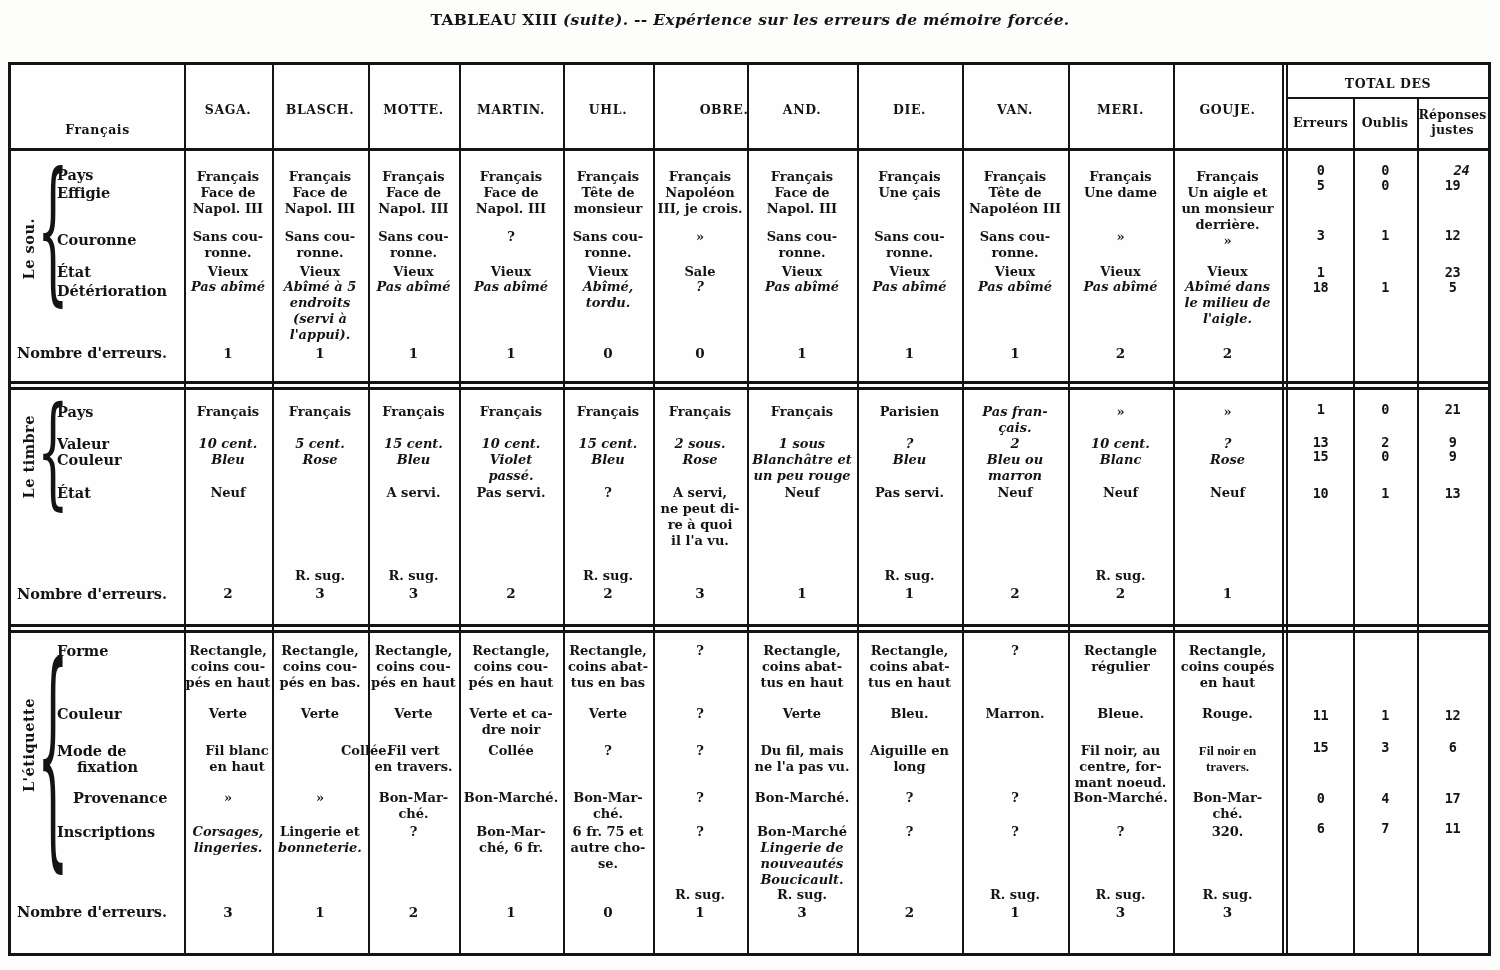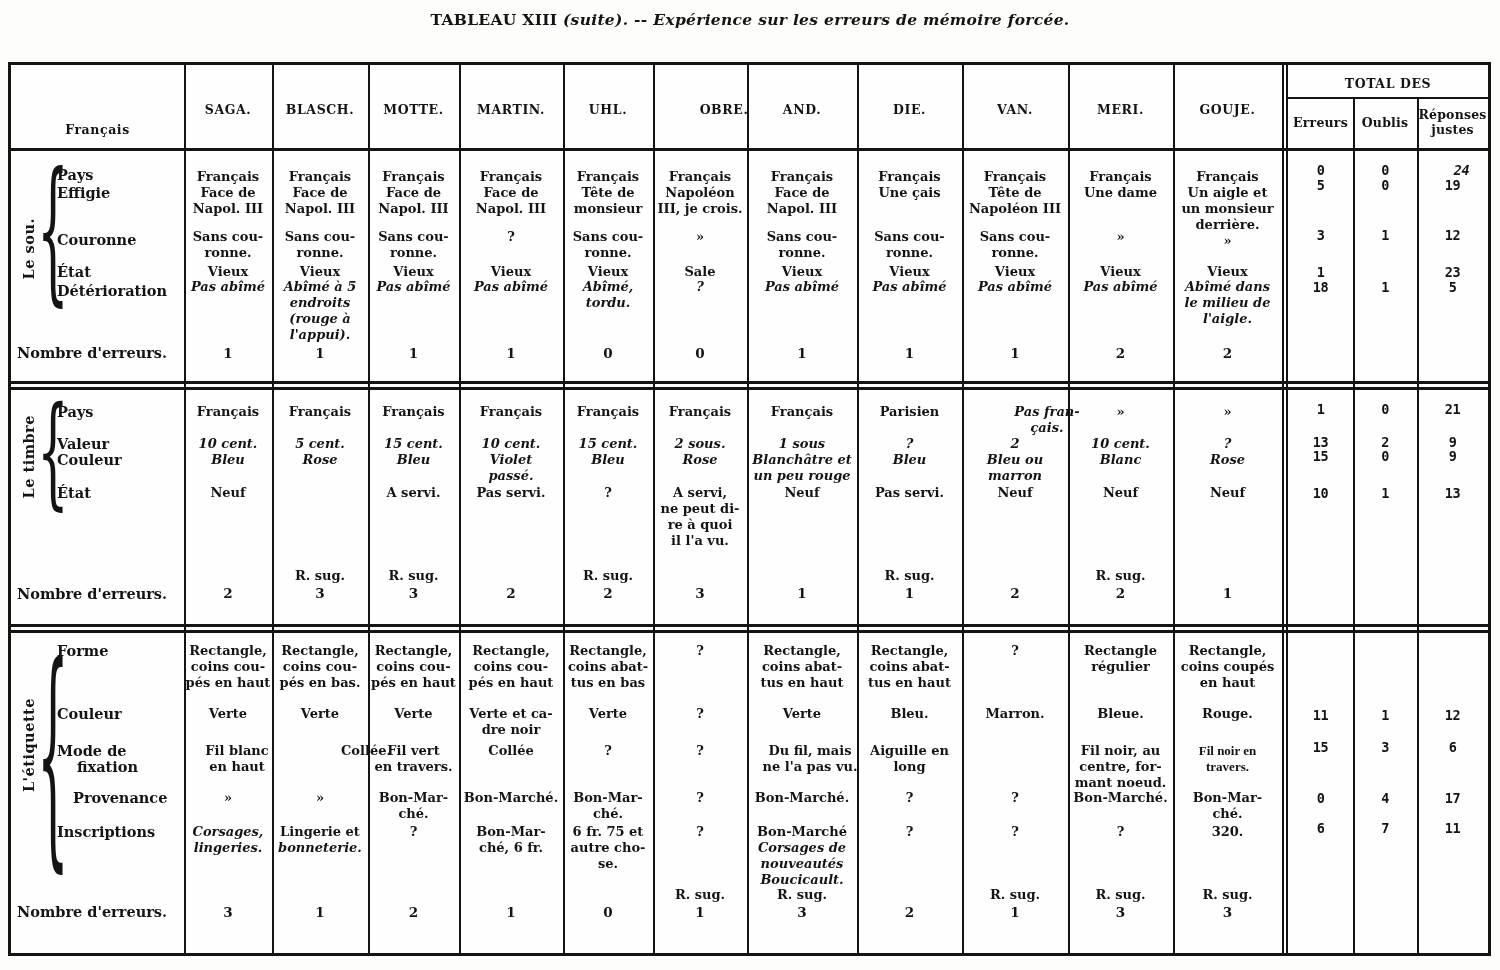--- a/index.html
+++ b/index.html
@@ -108,21 +108,21 @@
     <div class="cell" style="left: 261px; top: 164px; width: 96px;">
       <div>Sans cou-</div>
       <div>ronne.</div>
     </div>
     <div class="cell" style="left: 261px; top: 199px; width: 96px;">
       <div>Vieux</div>
     </div>
     <div class="cell" style="left: 261px; top: 214px; width: 96px;">
       <div class="it">Abîmé à 5</div>
       <div class="it">endroits</div>
-      <div class="it">(rouge à</div>
+      <div class="it">(servi à</div>
       <div class="it">l'appui).</div>
     </div>
     <div class="num" style="left: 261px; top: 280px; width: 96px;">1</div>
     <div class="cell" style="left: 357px; top: 104px; width: 91px;">
       <div>Français</div>
       <div>Face de</div>
       <div>Napol. III</div>
     </div>
     <div class="cell" style="left: 357px; top: 164px; width: 91px;">
       <div>Sans cou-</div>
@@ -367,21 +367,21 @@
     </div>
     <div class="cell" style="left: 846px; top: 371px; width: 105px;">
       <div class="it">?</div>
       <div class="it">Bleu</div>
     </div>
     <div class="cell" style="left: 846px; top: 420px; width: 105px;">
       <div>Pas servi.</div>
     </div>
     <div class="cell" style="left: 846px; top: 503px; width: 105px;">R. sug.</div>
     <div class="num" style="left: 846px; top: 520px; width: 105px;">1</div>
-    <div class="cell" style="left: 951px; top: 339px; width: 106px; margin-left: 32px;">
+    <div class="cell" style="left: 951px; top: 339px; width: 106px;">
       <div class="it">Pas fran-</div>
       <div class="it">çais.</div>
     </div>
     <div class="cell" style="left: 951px; top: 371px; width: 106px;">
       <div class="it">2</div>
       <div class="it">Bleu ou</div>
       <div class="it">marron</div>
     </div>
     <div class="cell" style="left: 951px; top: 420px; width: 106px;">
       <div>Neuf</div>
@@ -551,30 +551,30 @@
     <div class="cell" style="left: 642px; top: 822px; width: 94px;">R. sug.</div>
     <div class="num" style="left: 642px; top: 839px; width: 94px;">1</div>
     <div class="cell" style="left: 736px; top: 578px; width: 110px;">
       <div>Rectangle,</div>
       <div>coins abat-</div>
       <div>tus en haut</div>
     </div>
     <div class="cell" style="left: 736px; top: 641px; width: 110px;">
       <div>Verte</div>
     </div>
-    <div class="cell" style="left: 736px; top: 678px; width: 110px; padding-left: 8px;">
+    <div class="cell" style="left: 736px; top: 678px; width: 110px;">
       <div>Du fil, mais</div>
       <div>ne l'a pas vu.</div>
     </div>
     <div class="cell" style="left: 736px; top: 725px; width: 110px;">
       <div>Bon-Marché.</div>
     </div>
     <div class="cell" style="left: 736px; top: 759px; width: 110px;">
       <div>Bon-Marché</div>
-      <div class="it">Corsages de</div>
+      <div class="it">Lingerie de</div>
       <div class="it">nouveautés</div>
       <div class="it">Boucicault.</div>
     </div>
     <div class="cell" style="left: 736px; top: 822px; width: 110px;">R. sug.</div>
     <div class="num" style="left: 736px; top: 839px; width: 110px;">3</div>
     <div class="cell" style="left: 846px; top: 578px; width: 105px;">
       <div>Rectangle,</div>
       <div>coins abat-</div>
       <div>tus en haut</div>
     </div>

